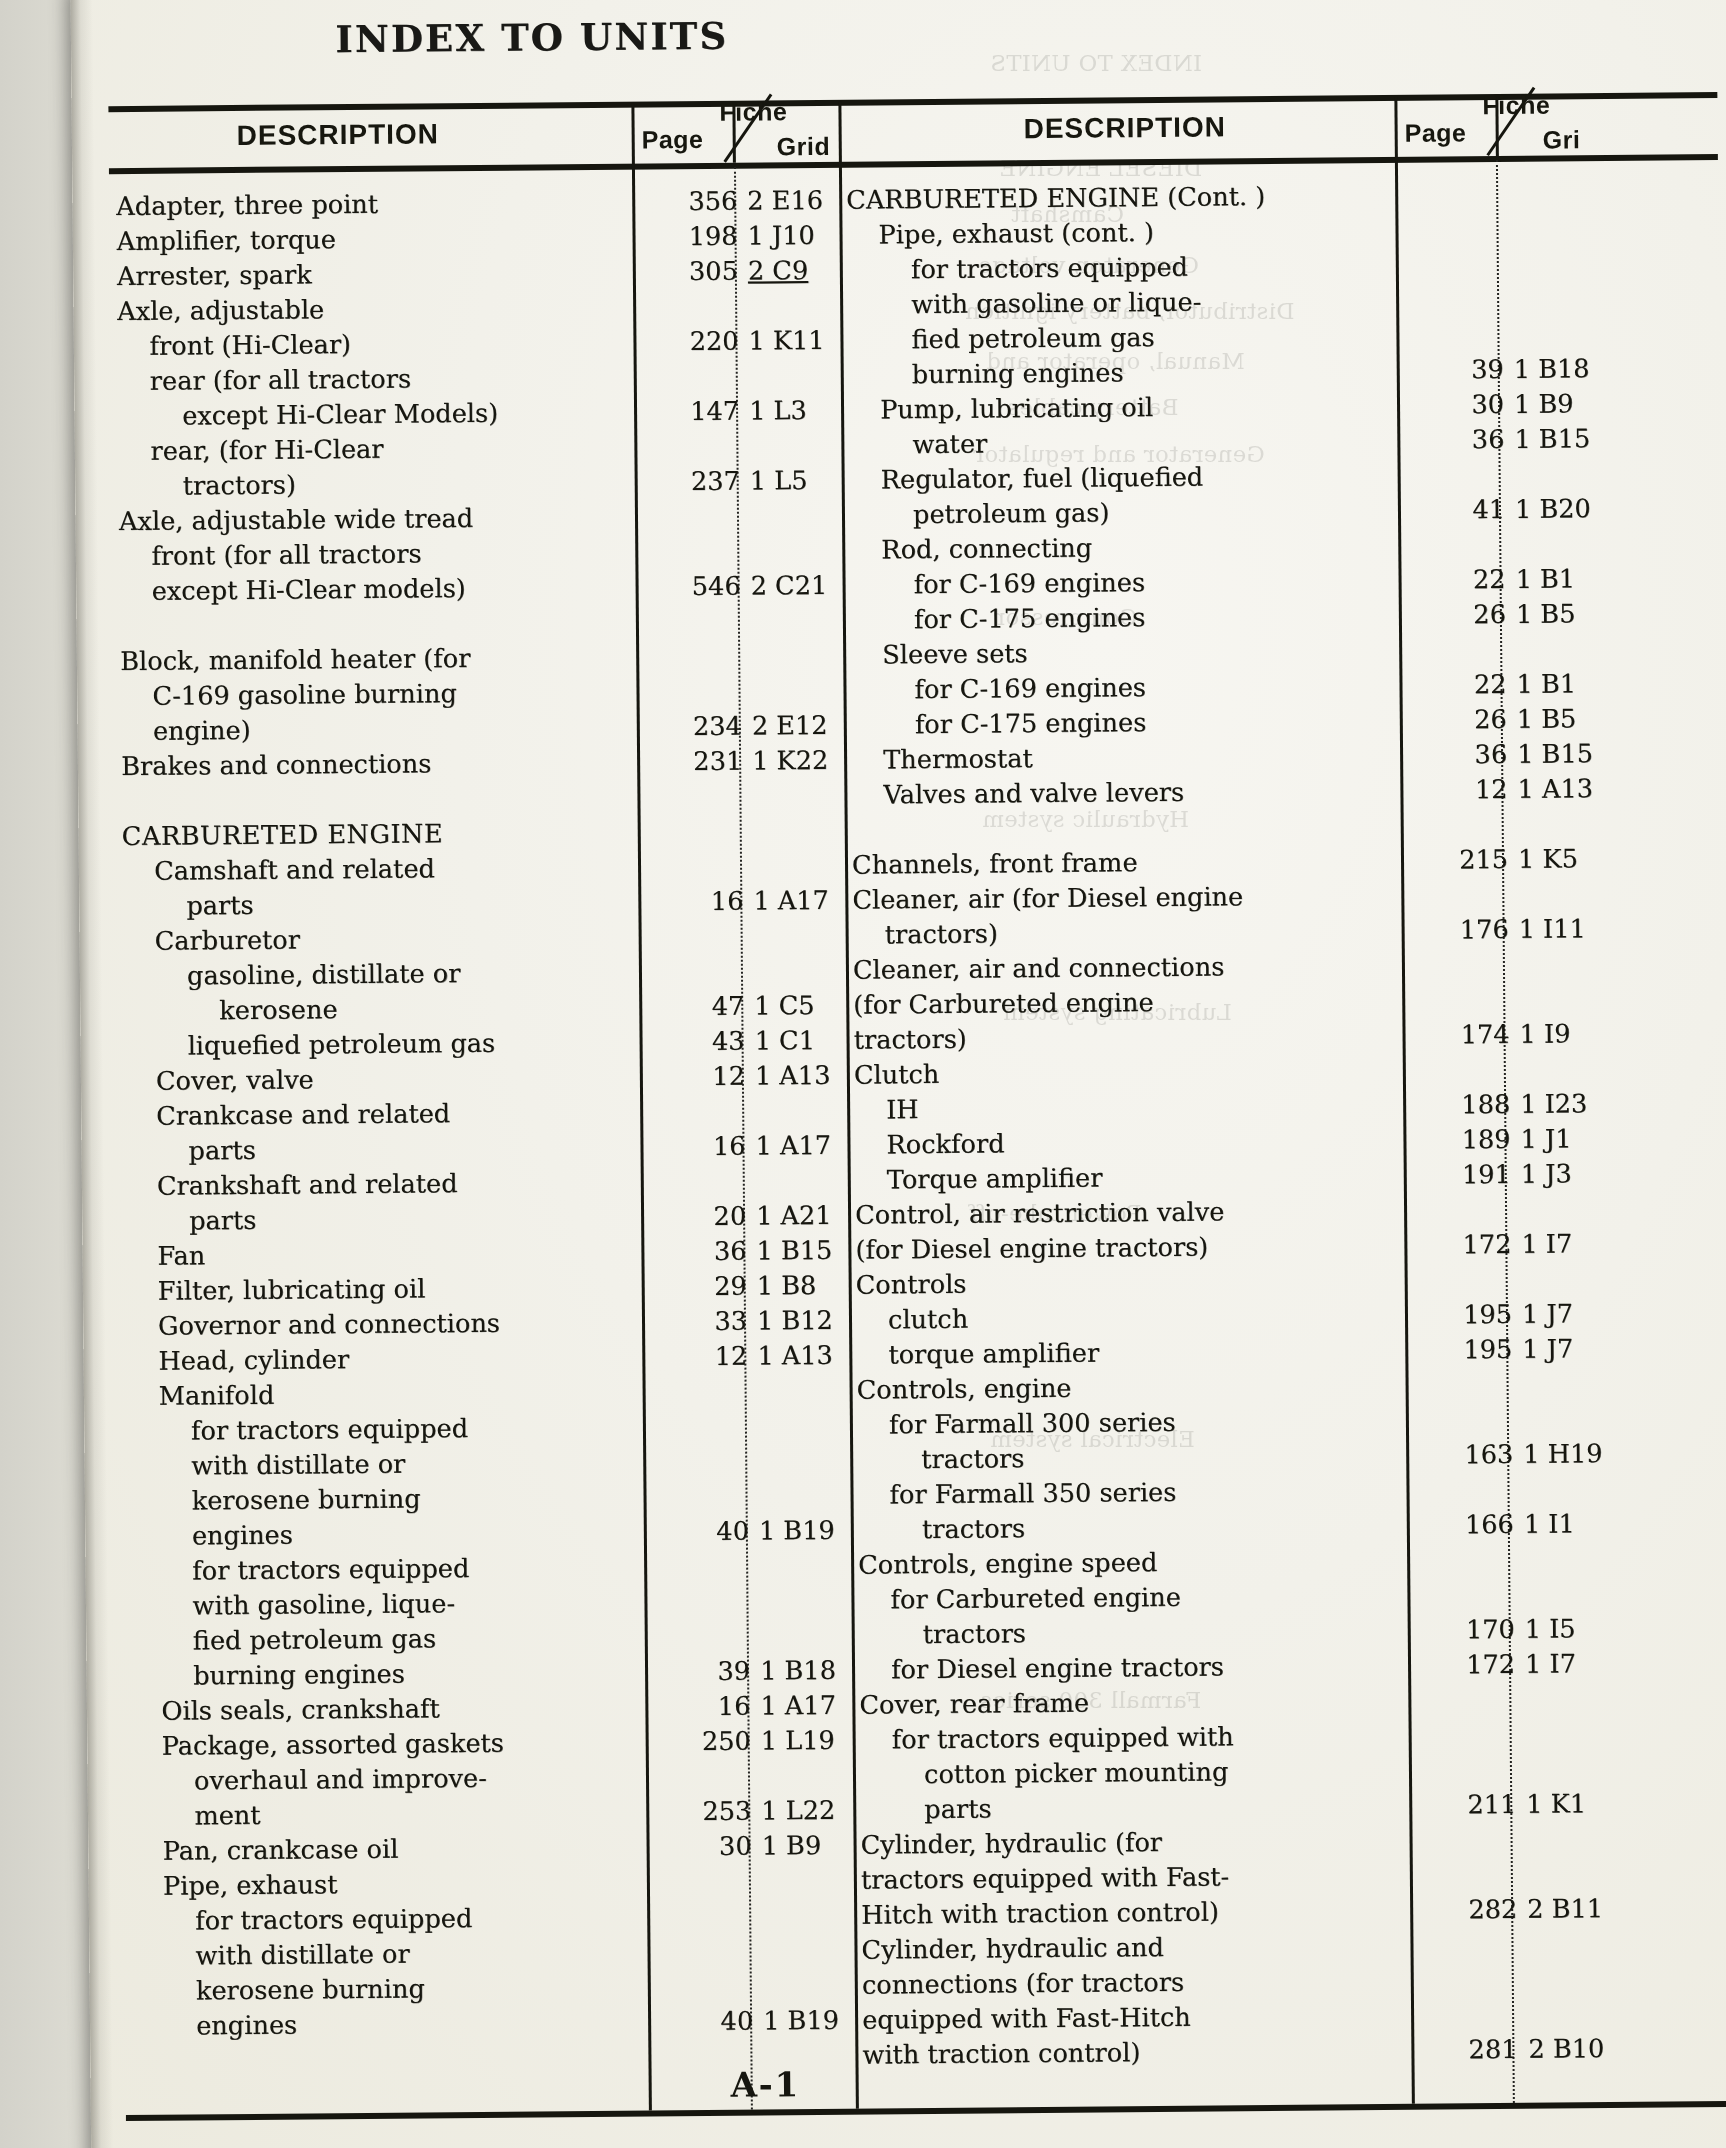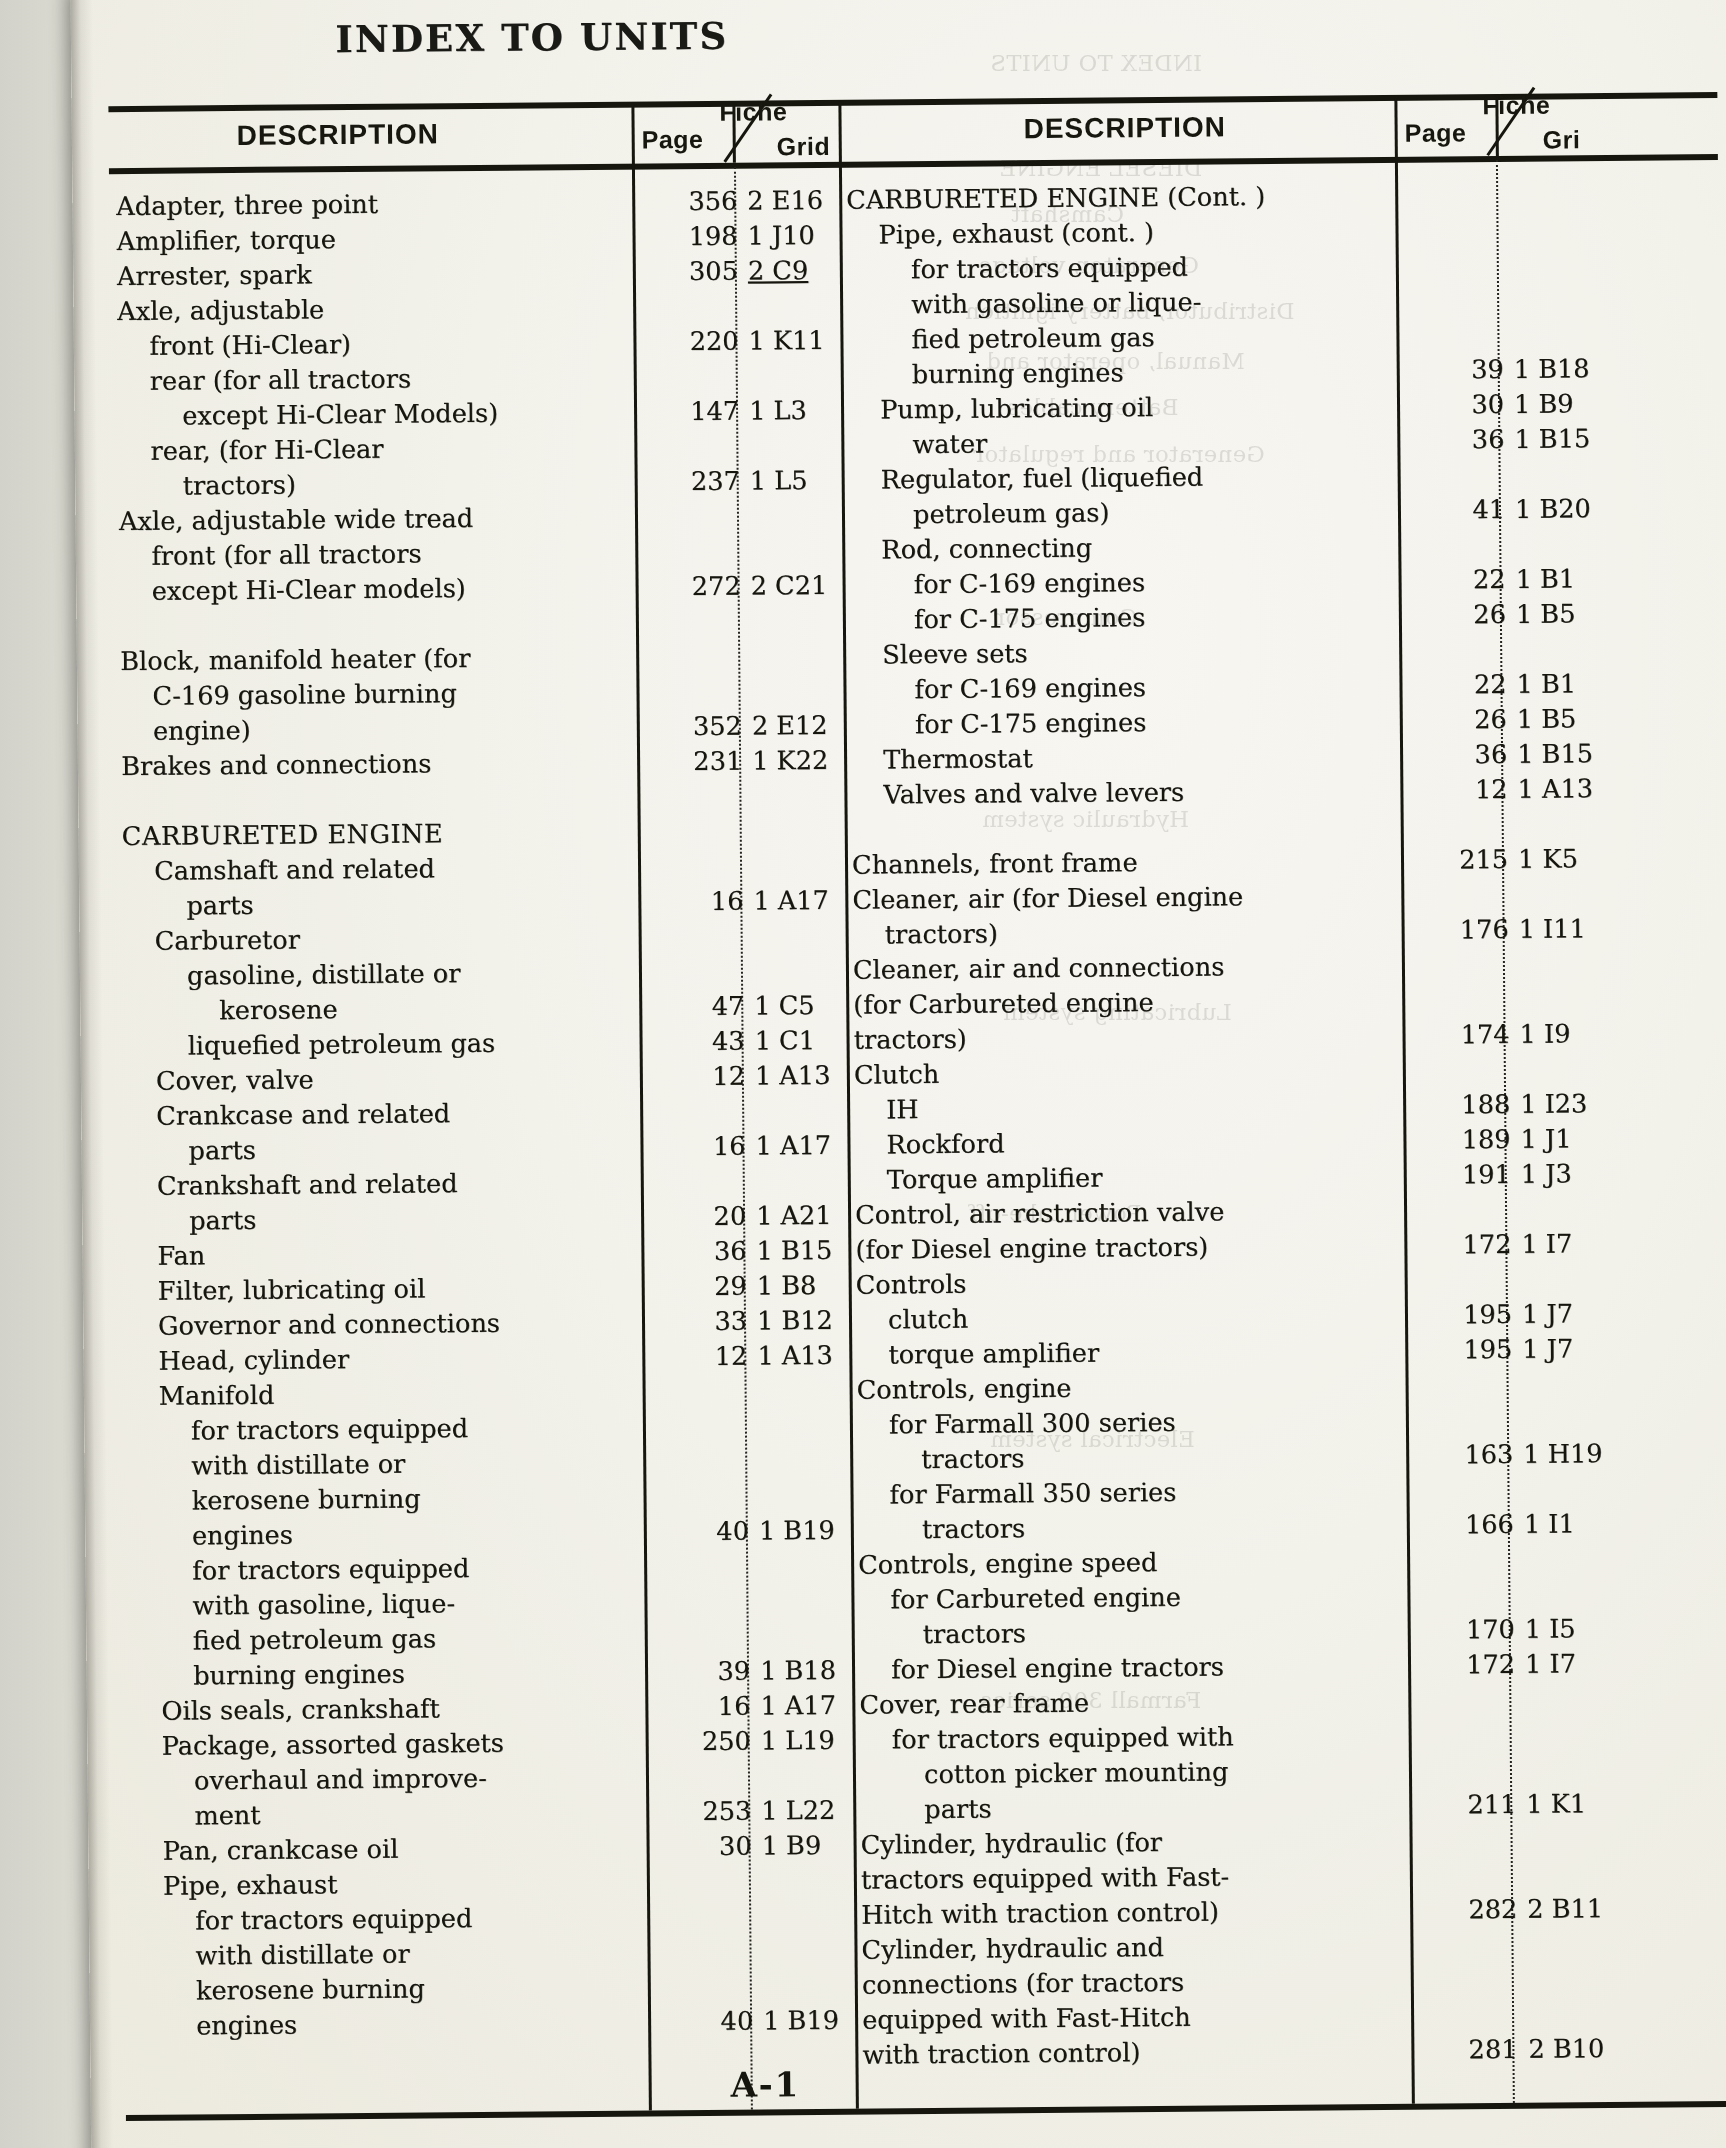--- a/index.html
+++ b/index.html
@@ -255,35 +255,35 @@
           <span class="gr" style="left: 631px;">1 L5</span>
         </div>
         <div class="row">
           <span class="desc">Axle, adjustable wide tread</span>
         </div>
         <div class="row">
           <span class="desc indent1">front (for all tractors</span>
         </div>
         <div class="row">
           <span class="desc indent1">except Hi-Clear models)</span>
-          <span class="pg" style="left: 529px; width: 92px;">272</span>
+          <span class="pg" style="left: 529px; width: 92px;">546</span>
           <span class="gr" style="left: 631px;">2 C21</span>
         </div>
         <div class="row">
           <span class="desc"></span>
         </div>
         <div class="row">
           <span class="desc">Block, manifold heater (for</span>
         </div>
         <div class="row">
           <span class="desc indent1">C-169 gasoline burning</span>
         </div>
         <div class="row">
           <span class="desc indent1">engine)</span>
-          <span class="pg" style="left: 529px; width: 92px;">352</span>
+          <span class="pg" style="left: 529px; width: 92px;">234</span>
           <span class="gr" style="left: 631px;">2 E12</span>
         </div>
         <div class="row">
           <span class="desc">Brakes and connections</span>
           <span class="pg" style="left: 529px; width: 92px;">231</span>
           <span class="gr" style="left: 631px;">1 K22</span>
         </div>
         <div class="row">
           <span class="desc"></span>
         </div>

